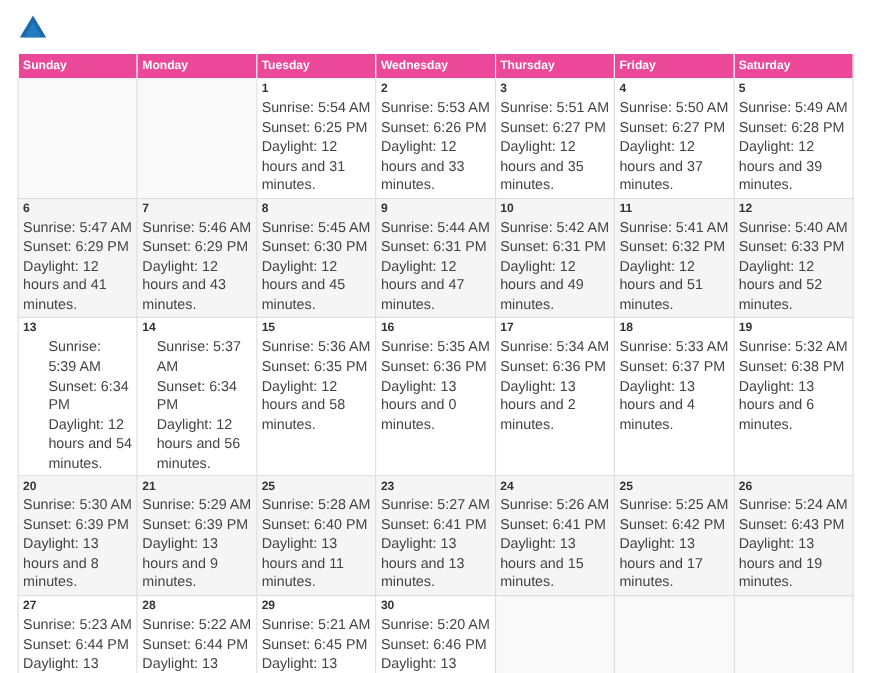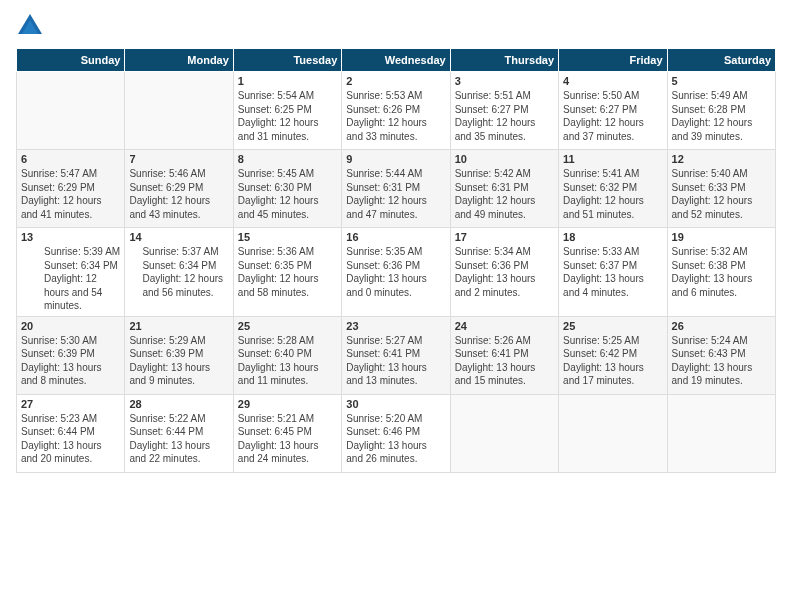--- a/index.html
+++ b/index.html
@@ -56,26 +56,26 @@
     .subtitle {
       font-size: 13px;
       color: #555;
     }
     table {
       width: 100%;
       border-collapse: collapse;
       table-layout: fixed;
     }
     thead tr th {
-      background-color: #0c4a6e;
+      background-color: #ec4899;
       color: #fff;
       font-size: 11px;
       font-weight: bold;
       padding: 5px 4px;
-      text-align: right;
+      text-align: left;
       border: 1px solid #fff;
     }
     tbody tr td {
       border: 1px solid #ddd;
       vertical-align: top;
       padding: 3px 4px;
       font-size: 9px;
       color: #333;
       height: 78px;
       background: #fff;
@@ -84,21 +84,21 @@
       background: #f5f5f5;
     }
     .day-num {
       font-size: 11px;
       font-weight: bold;
       color: #333;
       display: block;
       margin-bottom: 2px;
     }
     .day-info {
-      font-size: 10px;
+      font-size: 13px;
       color: #444;
       line-height: 1.35;
     }
     td.empty {
       background: #f9f9f9;
     }
   </style>
 </head>
 <body>
 

